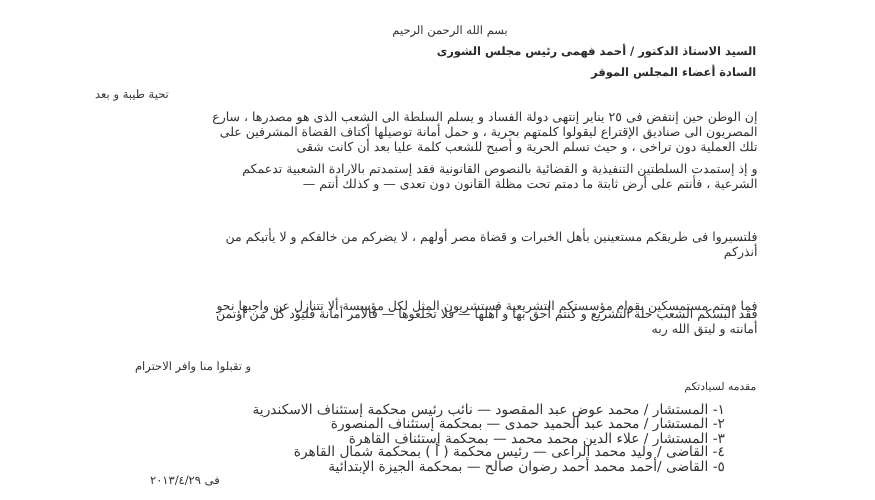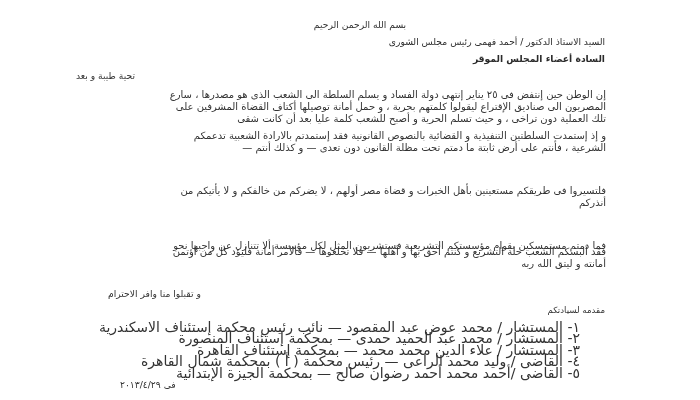--- a/index.html
+++ b/index.html
@@ -12,31 +12,31 @@
     position: absolute; left: 0; top: 0; width: 700px; height: 400px;
     direction: rtl;
   }
   .ln {
     position: absolute; white-space: nowrap; font-size: 9.2px; line-height: 12px;
     color: #333333; letter-spacing: 0;
   }
   .ctr { text-align: center; }
   .para { position: absolute; right: 94px; width: 532px; font-size: 10px; line-height: 12px; color: #333; text-align: right; }
   .para div { white-space: nowrap; }
-  .list { position: absolute; right: 120px; font-size: 14px; line-height: 11.4px; color: #333; }
+  .list { position: absolute; right: 120px; font-size: 11px; line-height: 11.4px; color: #333; }
   .list div { white-space: nowrap; }
 </style>
 </head>
 <body>
 
 <div class="page">
 
   <div class="ln ctr" style="left:0; width:700px; top:19px; direction:rtl;padding-left:10px;">بسم الله الرحمن الرحيم</div>
 
-  <div class="ln" style="right:95px; top:36px; font-weight:normal; color:#2b2b2b;text-align:center;">السيد الاستاذ الدكتور / أحمد فهمى رئيس مجلس الشورى</div>
+  <div class="ln" style="right:95px; top:36px; font-weight:bold; color:#2b2b2b;text-align:center;">السيد الاستاذ الدكتور / أحمد فهمى رئيس مجلس الشورى</div>
 
   <div class="ln" style="right:95px; top:53px; font-weight:bold; color:#2b2b2b;">السادة أعضاء المجلس الموقر</div>
 
   <div class="ln" style="right:565px; top:70px;">تحية طيبة و بعد</div>
 
   <div class="para" style="top:89px;">
     <div>إن الوطن حين إنتفض فى ٢٥ يناير إنتهى دولة الفساد و يسلم السلطة الى الشعب الذى هو مصدرها ، سارع</div>
     <div>المصريون الى صناديق الإقتراع ليقولوا كلمتهم بحرية ، و حمل أمانة توصيلها أكتاف القضاة المشرفين على</div>
     <div>تلك العملية دون تراخى ، و حيث تسلم الحرية و أصبح للشعب كلمة عليا بعد أن كانت شقى</div>
   </div>

